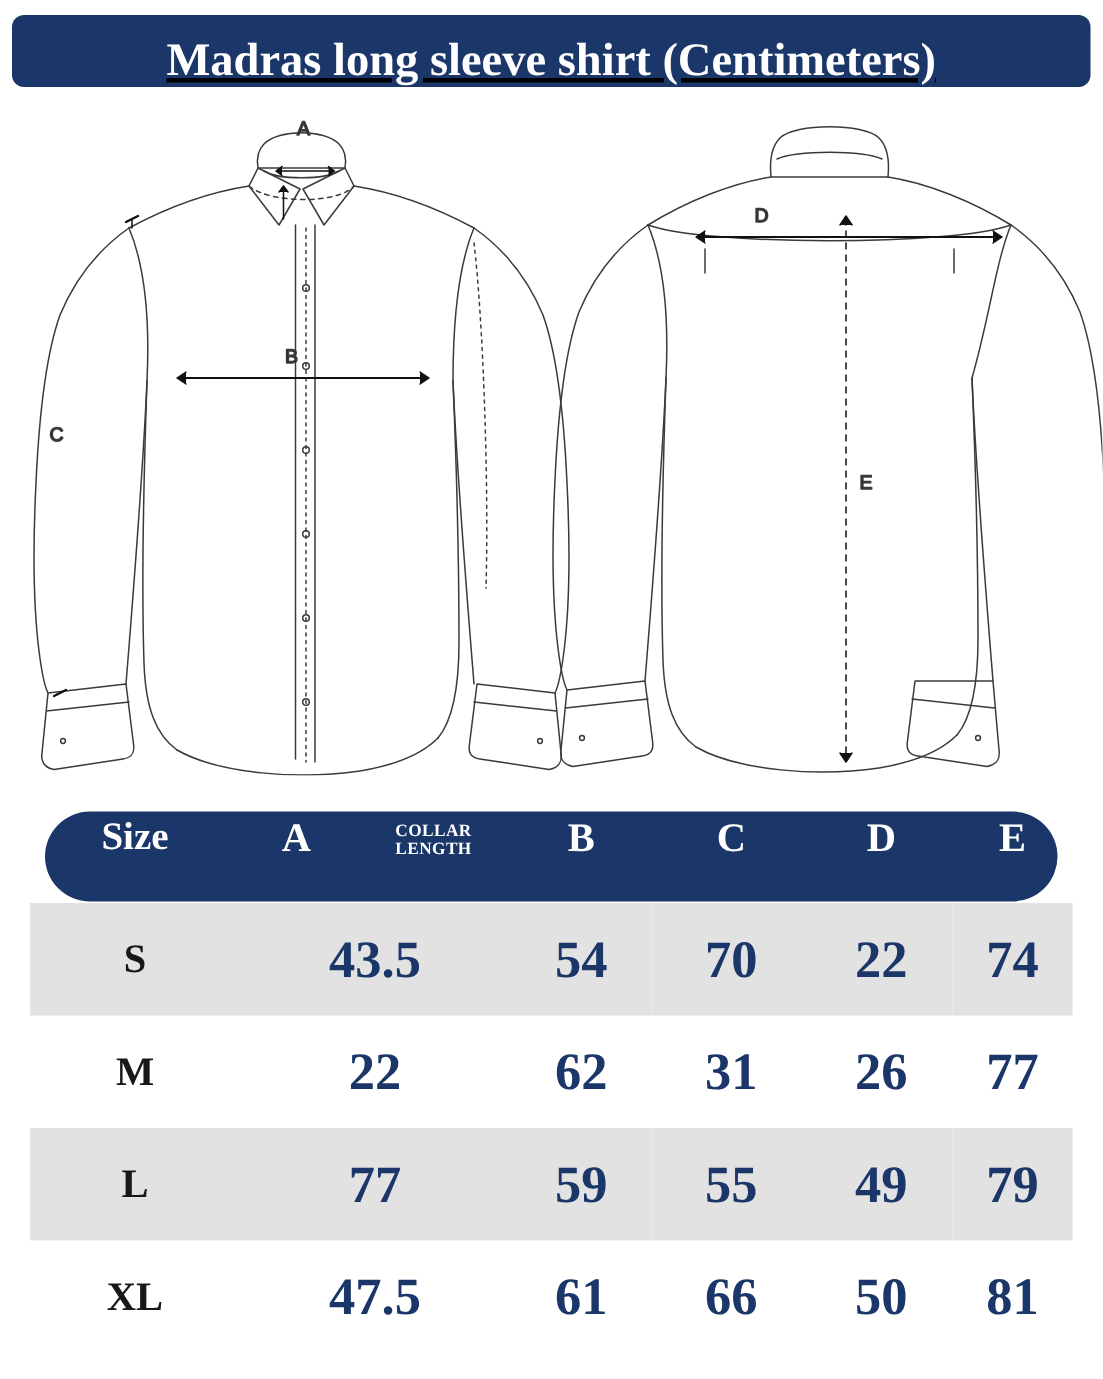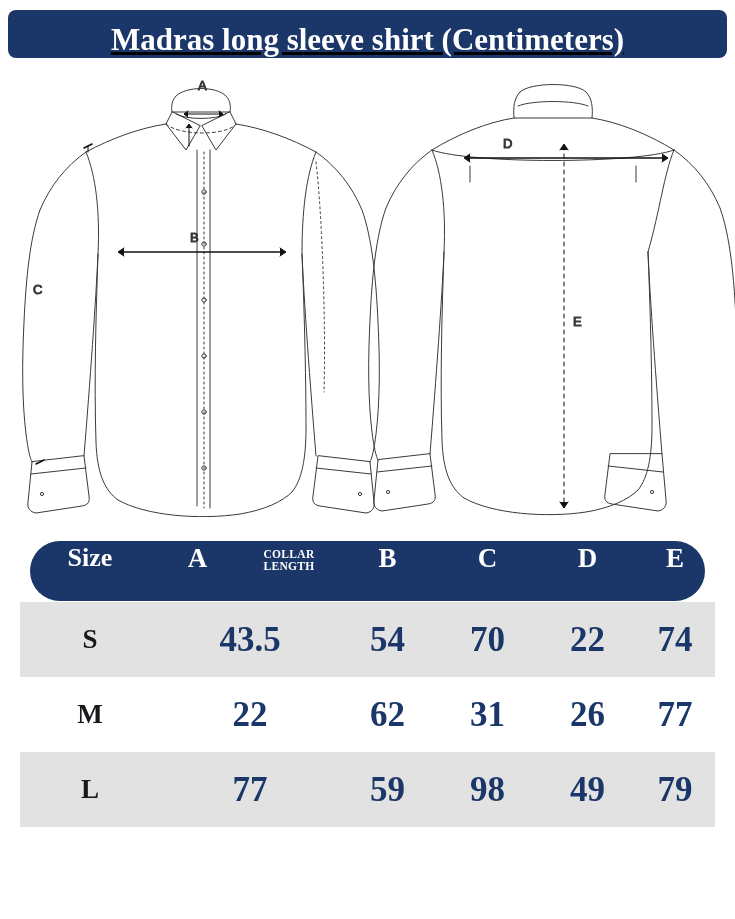--- a/index.html
+++ b/index.html
@@ -320,21 +320,29 @@
           <td colspan="2">22</td>
           <td>62</td>
           <td>31</td>
           <td>26</td>
           <td>77</td>
         </tr>
         <tr class="alt">
           <td class="size-cell">L</td>
           <td colspan="2">77</td>
           <td>59</td>
-          <td>98</td>
+          <td>55</td>
           <td>49</td>
           <td>79</td>
+        </tr>
+        <tr>
+          <td class="size-cell">XL</td>
+          <td colspan="2">47.5</td>
+          <td>61</td>
+          <td>66</td>
+          <td>50</td>
+          <td>81</td>
         </tr>
       </tbody>
     </table>
   </div>
 
 </div>
 
 </body></html>

